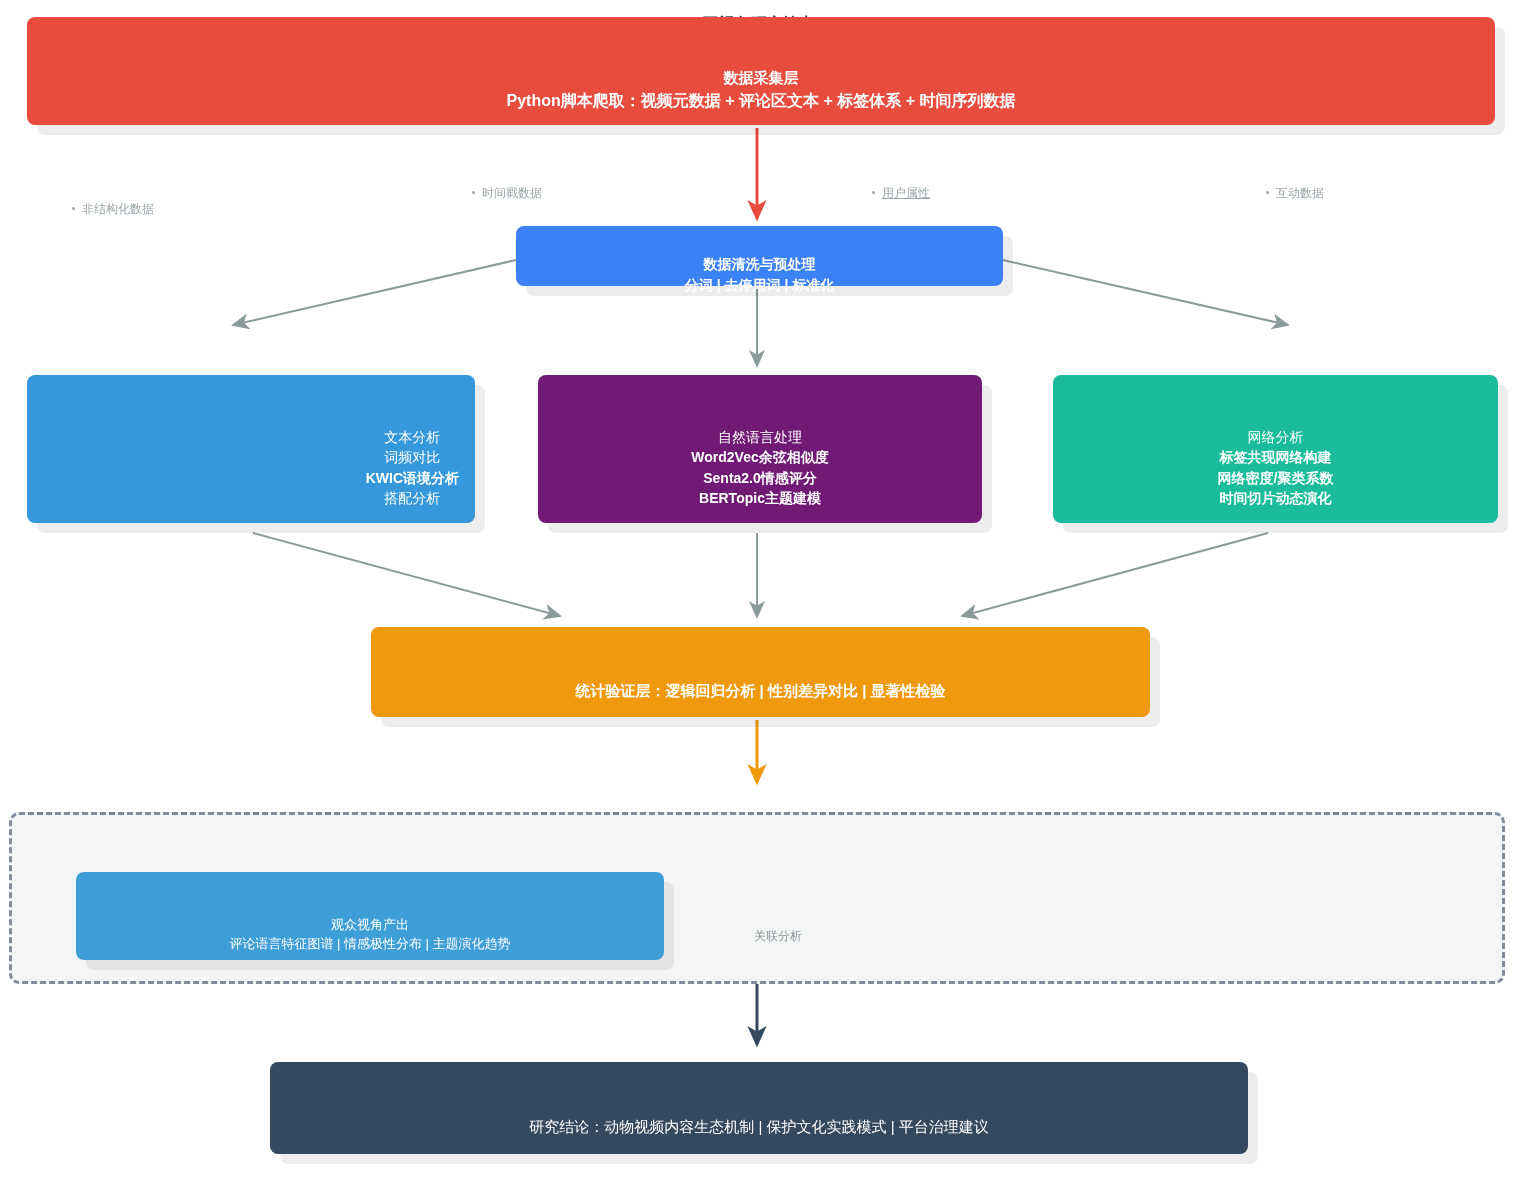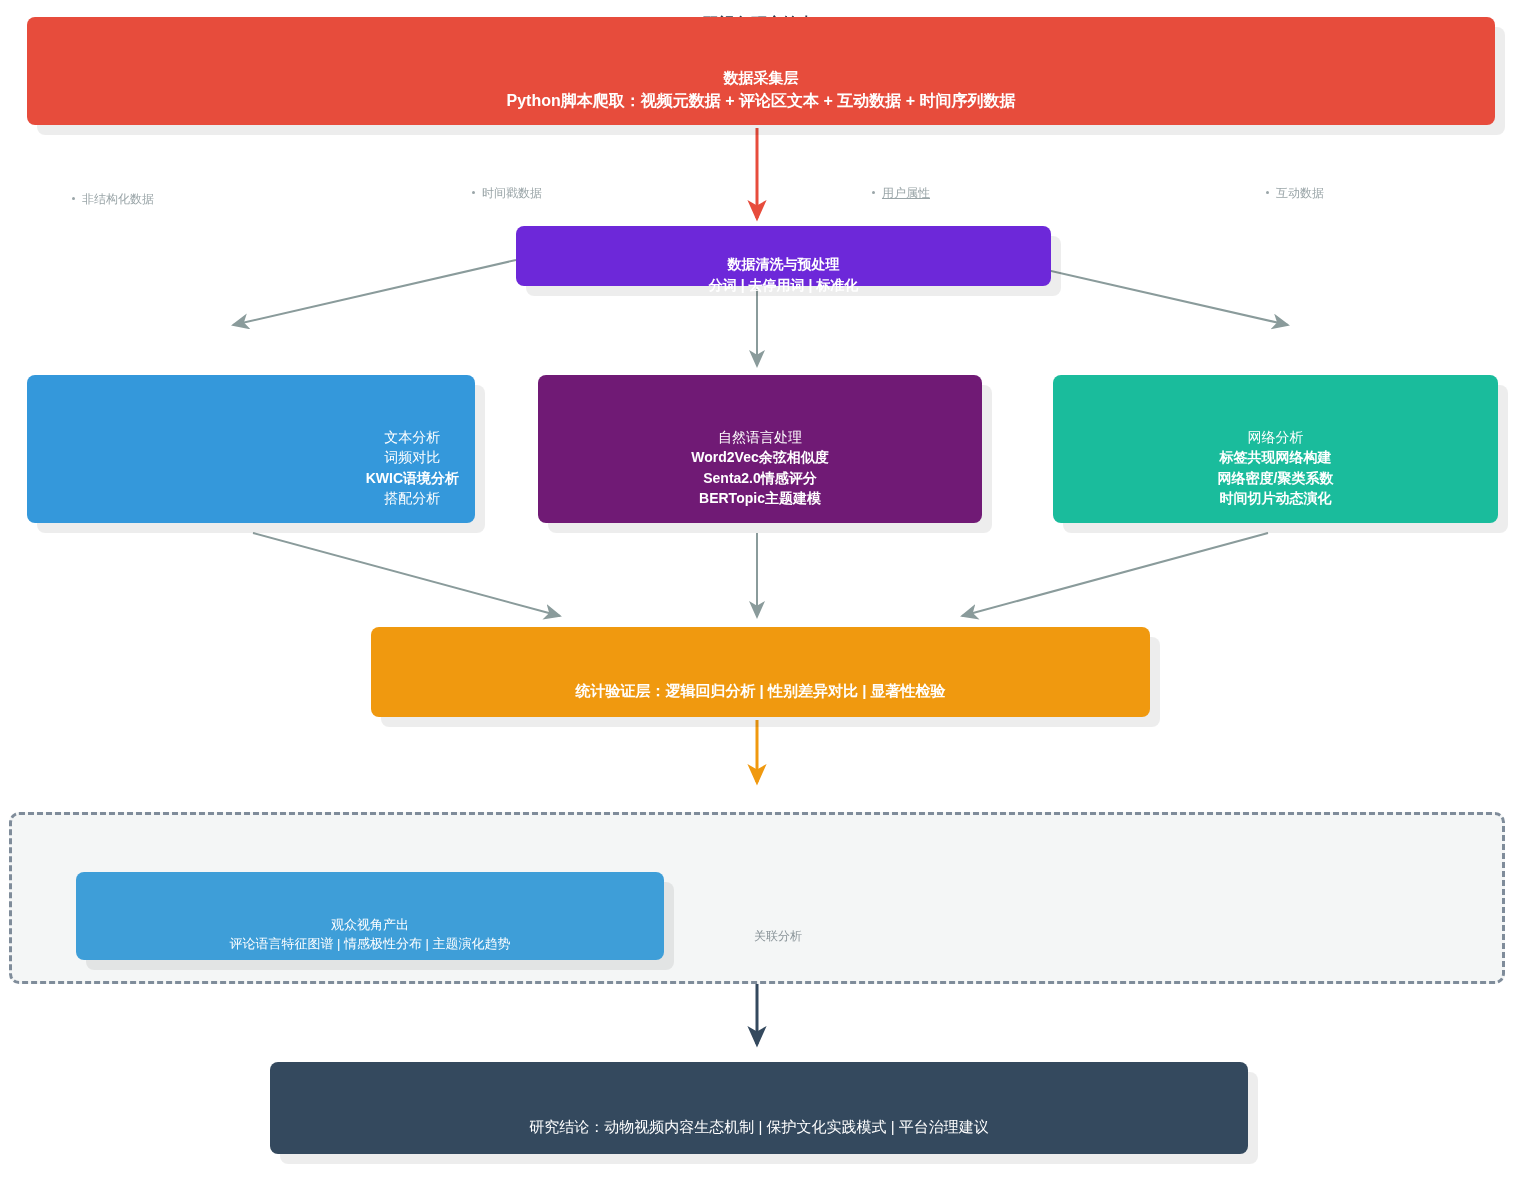--- a/index.html
+++ b/index.html
@@ -52,22 +52,22 @@
   
   #node-collect {
     left: 27px; top: 17px; width: 1468px; height: 108px;
     background: #e74c3c;
     font-size: 15px;
   }
   #node-collect .l1 { font-weight: bold; font-size: 15px; }
   #node-collect .l2 { font-weight: bold; font-size: 16px; }
 
   #node-clean {
-    left: 516px; top: 226px; width: 535px; height: 60px;
-    background: #6d28d9;
+    left: 516px; top: 226px; width: 487px; height: 60px;
+    background: #3b82f6;
     font-size: 14px;
   }
   #node-clean .ln { font-weight: bold; }
 
   #node-text {
     left: 27px; top: 375px; width: 448px; height: 148px;
     background: #3498db;
     font-size: 14px;
     justify-content: flex-end;
   }
@@ -135,21 +135,21 @@
   #node-conclusion .ln { font-weight: normal; }
 
   
   .edge-label {
     position: absolute;
     font-size: 12px;
     color: #9aa5a8;
     white-space: nowrap;
     z-index: 4;
   }
-  #edge-label-0 { left: 72px;   top: 191px; }
+  #edge-label-0 { left: 72px;   top: 201px; }
   #edge-label-1 { left: 472px;  top: 185px; }
   #edge-label-2 { left: 872px;  top: 185px; text-decoration: underline; }
   #edge-label-3 { left: 1266px; top: 185px; }
   .edge-label .dot {
     display: inline-block;
     width: 3px; height: 3px;
     background: #9aa5a8;
     border-radius: 50%;
     vertical-align: middle;
     margin-right: 7px;
@@ -197,21 +197,21 @@
     <line x1="757" y1="720" x2="757" y2="782" stroke="#f0990f" stroke-width="3" marker-end="url(#ah-orange)"></line>
 
     <line x1="672" y1="916" x2="852" y2="916" stroke="#8a9b9b" stroke-width="2" marker-end="url(#ah-gray)" marker-start="url(#ah-gray-start)"></line>
 
     <line x1="757" y1="978" x2="757" y2="1044" stroke="#34495e" stroke-width="3" marker-end="url(#ah-dark)"></line>
   </svg>
 
   <div class="node" id="node-collect">
     <div class="lines">
       <span class="ln l1">数据采集层</span>
-      <span class="ln l2">Python脚本爬取：视频元数据 + 评论区文本 + 互动数据 + 时间序列数据</span>
+      <span class="ln l2">Python脚本爬取：视频元数据 + 评论区文本 + 标签体系 + 时间序列数据</span>
     </div>
   </div>
 
   <div class="edge-label" id="edge-label-0">
     <span class="dot"></span><span>非结构化数据</span>
   </div>
   <div class="edge-label" id="edge-label-1">
     <span class="dot"></span><span>时间戳数据</span>
   </div>
   <div class="edge-label" id="edge-label-2">

